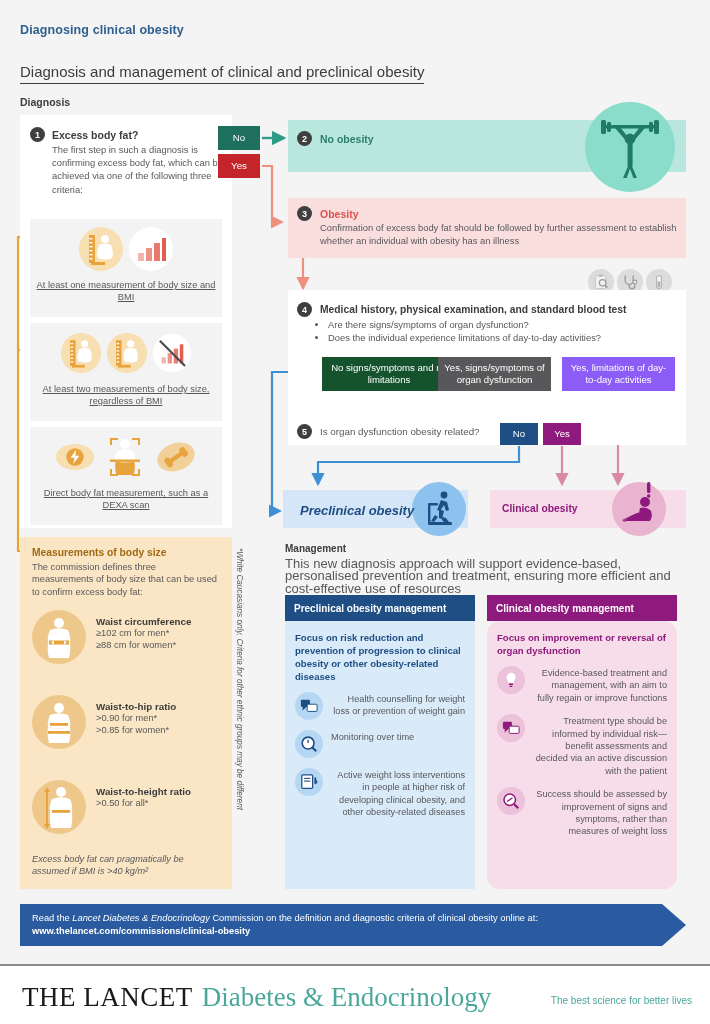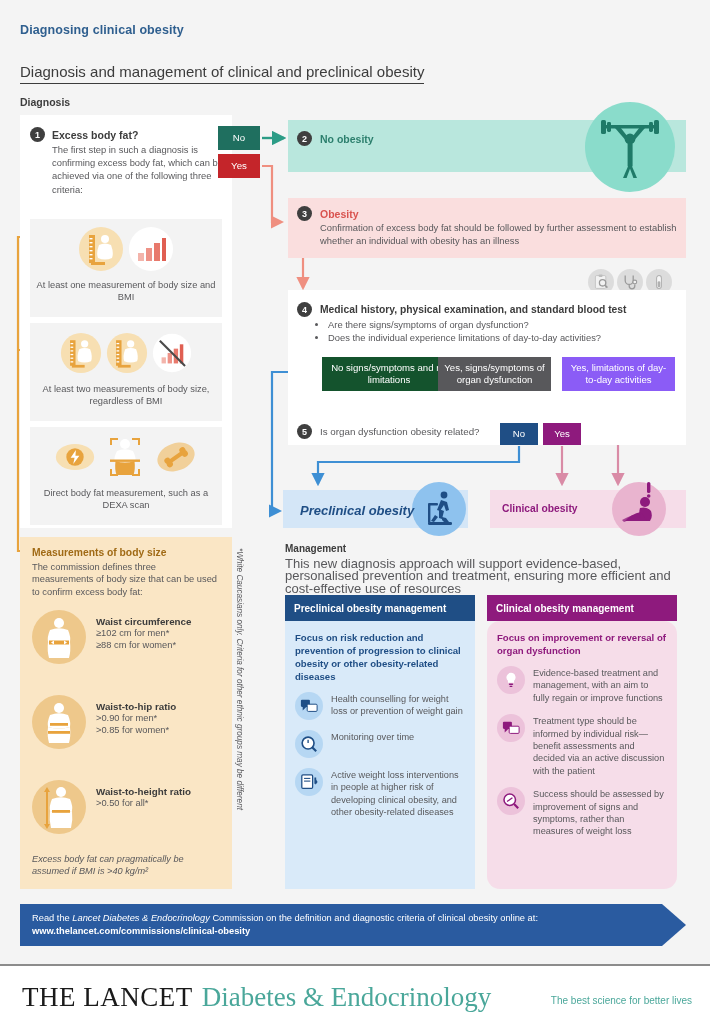--- a/index.html
+++ b/index.html
@@ -53,21 +53,21 @@
     font-size: 9.4px; line-height: 13.2px; color: #58585b;
   }
   .crit {
     position: absolute; left: 10px; width: 192px;
     background: #f3f3f3; text-align: center;
   }
   #crit-1 { top: 104px; height: 98px; }
   #crit-2 { top: 208px; height: 98px; }
   #crit-3 { top: 312px; height: 98px; }
   .crit-icons { height: 60px; display: flex; align-items: center; justify-content: center; gap: 4px; }
-  .crit-cap { font-size: 9.3px; line-height: 12px; color: #58585b; }
+  .crit-cap { font-size: 9.3px; line-height: 12px; color: #58585b; text-decoration: underline; }
 
   
   #measure-box {
     position: absolute; left: 20px; top: 537px; width: 212px; height: 352px;
     background: #fae6c5;
   }
   #measure-title {
     position: absolute; left: 12px; top: 10px;
     font-size: 10.3px; font-weight: bold; color: #a06a15;
   }
@@ -188,21 +188,21 @@
     color: #fff; font-size: 10px; font-weight: bold;
   }
   #mgmt-0 .mgmt-head { background: #1f4e85; }
   #mgmt-1 .mgmt-head { background: #8e1a7d; }
   .mgmt-body { padding: 10px 10px 14px 10px; height: 268px; }
   #mgmt-0 .mgmt-body { background: #d9eaf9; }
   #mgmt-1 .mgmt-body { background: #f6dde9; border-radius: 13px; }
   .mgmt-focus { font-size: 9.6px; line-height: 13px; font-weight: bold; margin-bottom: 9px; }
   #mgmt-0 .mgmt-focus { color: #1f4e85; }
   #mgmt-1 .mgmt-focus { color: #8e1a7d; }
-  .mgmt-item { display: flex; gap: 8px; margin-bottom: 10px; align-items: flex-start; }
+  .mgmt-item { display: flex; gap: 8px; margin-bottom: 10px; align-items: flex-start; text-align: right; }
   .mgmt-bubble {
     width: 28px; height: 28px; border-radius: 50%; flex: 0 0 auto;
     display: flex; align-items: center; justify-content: center;
   }
   #mgmt-0 .mgmt-bubble { background: #b6d7f3; }
   #mgmt-1 .mgmt-bubble { background: #ecc2da; }
   .mgmt-text { font-size: 9.2px; line-height: 12.4px; color: #58585b; padding-top: 1px; }
 
   
   #cta {

